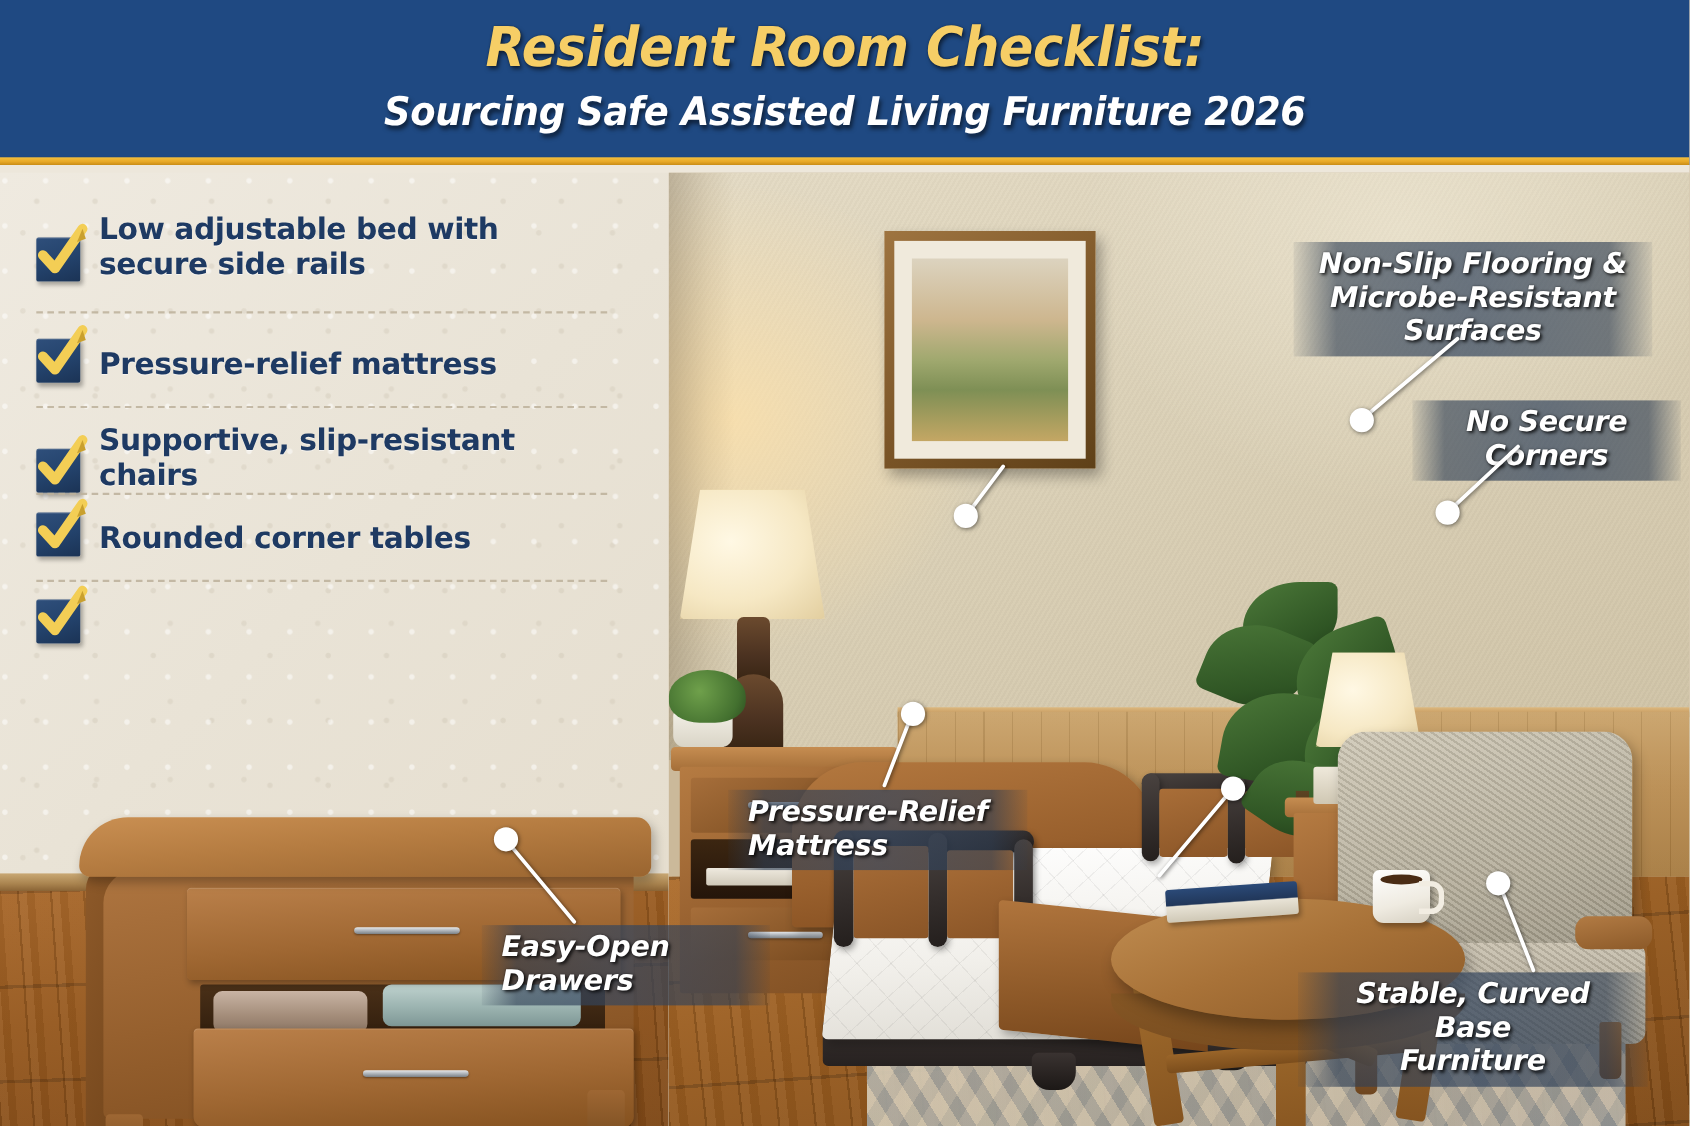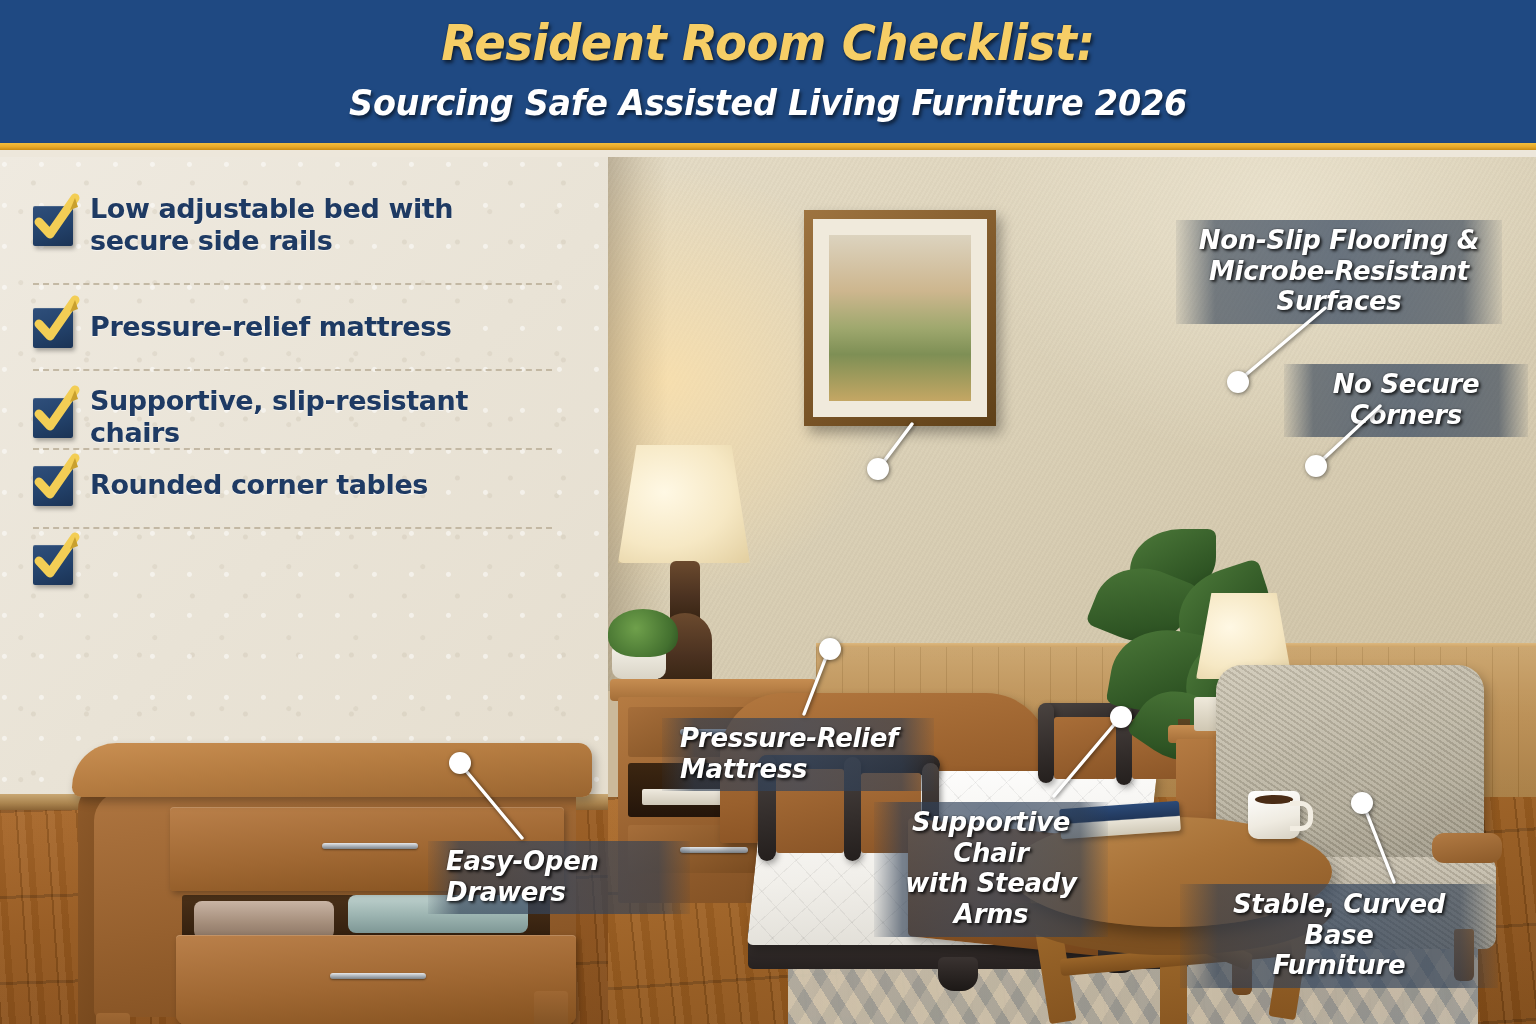--- a/index.html
+++ b/index.html
@@ -71,21 +71,21 @@
     background:
       repeating-linear-gradient(86deg,
         rgba(0,0,0,.12) 0 2px, rgba(255,255,255,.05) 2px 9px,
         rgba(0,0,0,.05) 9px 16px, rgba(255,255,255,.03) 16px 30px),
       repeating-linear-gradient(178deg,
         rgba(0,0,0,.16) 0 3px, transparent 3px 86px),
       linear-gradient(170deg,#A9692C 0%, #96591F 40%, #7E4817 100%);
   }
 
   .check-list{ position:absolute; left:0; top:0; width:608px; }
-  .check-row{ position:absolute; left:33px; width:520px; display:flex; align-items:center; gap:17px; }
+  .check-row{ position:absolute; left:33px; width:520px; display:flex; align-items:flex-end; gap:17px; }
   .cb{
     position:relative; flex:0 0 auto; width:40px; height:40px; margin-top:3px;
     background:linear-gradient(160deg,#2F4F7B 0%, #23426B 55%, #1B3355 100%);
     border-radius:2px;
     box-shadow:2px 3px 4px rgba(0,0,0,.30), inset 0 1px 0 rgba(255,255,255,.14);
   }
   .cb svg{ position:absolute; left:-4px; top:-12px; width:54px; height:54px; overflow:visible; }
   .check-label{
     font-family:"DejaVu Sans", sans-serif;
     font-weight:bold; font-size:27px; line-height:1.17;
@@ -566,33 +566,31 @@
     <line x1="72" y1="4" x2="42" y2="44"></line>
     <circle cx="38" cy="49" r="11"></circle>
   </svg>
 
   <div class="callout" style="left:662px; top:718px; width:272px;">Pressure-Relief Mattress</div>
   <svg class="leader" style="left:796px; top:640px; width:120px; height:90px;" viewBox="0 0 120 90">
     <line x1="32" y1="12" x2="8" y2="74"></line>
     <circle cx="34" cy="9" r="11"></circle>
   </svg>
 
-  <div class="callout ctr" style="left:874px; top:802px; width:234px;">Supportive Chair
-with Steady Arms</div>
   <svg class="leader" style="left:1040px; top:710px; width:110px; height:100px;" viewBox="0 0 110 100">
     <line x1="78" y1="10" x2="14" y2="86"></line>
     <circle cx="81" cy="7" r="11"></circle>
   </svg>
 
   <div class="callout ctr" style="left:1180px; top:884px; width:318px;">Stable, Curved Base
 Furniture</div>
   <svg class="leader" style="left:1340px; top:796px; width:100px; height:100px;" viewBox="0 0 100 100">
     <line x1="24" y1="10" x2="54" y2="86"></line>
     <circle cx="22" cy="7" r="11"></circle>
   </svg>
 
-  <div class="callout" style="left:428px; top:841px; width:262px;">Easy-Open Drawers</div>
+  <div class="callout" style="left:438px; top:841px; width:262px;">Easy-Open Drawers</div>
   <svg class="leader" style="left:440px; top:756px; width:130px; height:100px;" viewBox="0 0 130 100">
     <line x1="22" y1="10" x2="82" y2="82"></line>
     <circle cx="20" cy="7" r="11"></circle>
   </svg>
 
 </div>
 
 </body></html>

